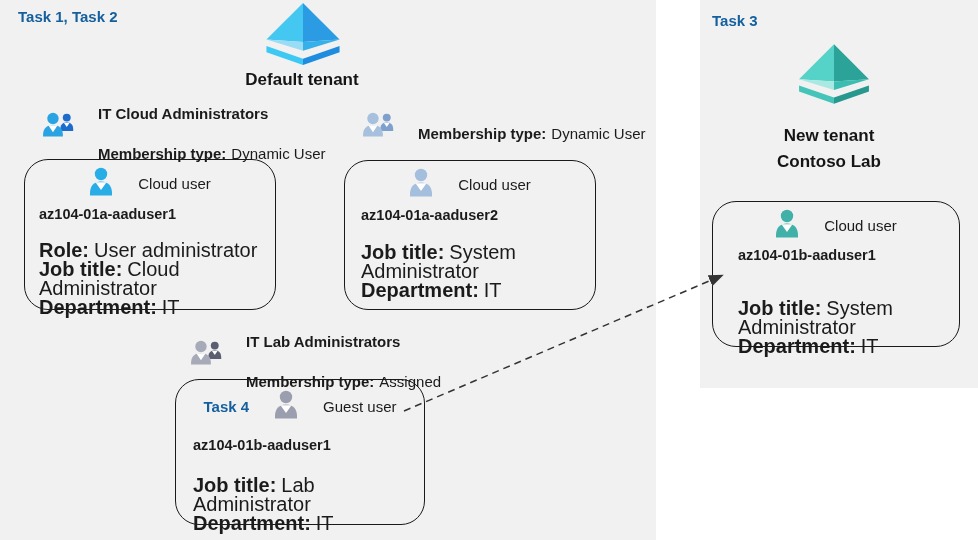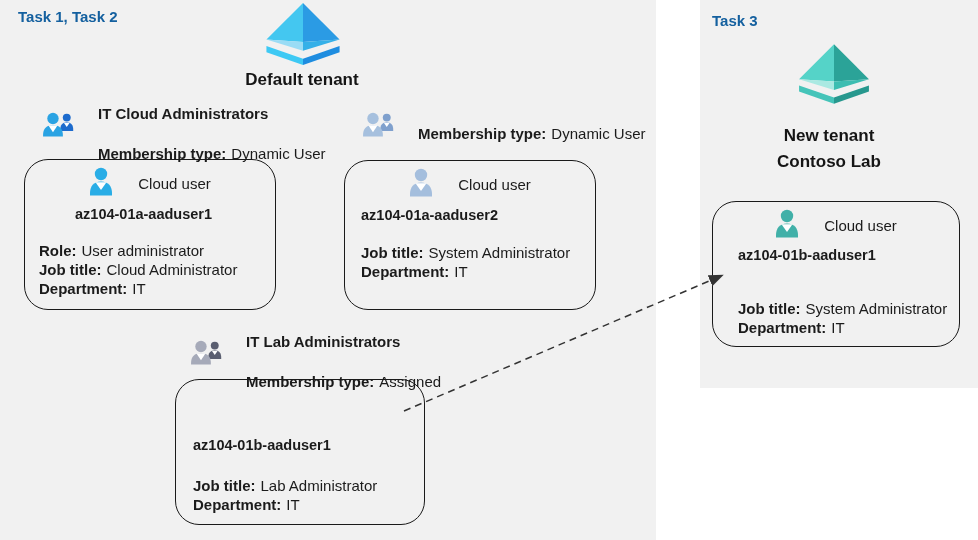--- a/index.html
+++ b/index.html
@@ -14,21 +14,21 @@
   .group{position:absolute;display:flex;align-items:flex-start;gap:20px;}
   .group svg{margin-top:5px;flex:none;}
   .group-name{font-size:15px;font-weight:bold;line-height:20px;}
   .group-line{font-size:15px;line-height:20px;margin-top:20px;}
   .b{font-weight:bold;margin-right:5px;}
   .card{position:absolute;border:1.4px solid #1a1a1a;border-radius:24px;background:transparent;}
   .card-head{position:absolute;left:0;right:0;display:flex;justify-content:center;align-items:center;gap:25px;
              font-size:15px;}
   .card-head svg{flex:none;}
   .uname{position:absolute;font-size:14.5px;font-weight:bold;}
-  .details{position:absolute;font-size:15px;line-height:19px;}
+  .details{position:absolute;font-size:20px;line-height:19px;}
   .task-inline{font-size:15px;font-weight:bold;color:#14609f;}
   #arrow-layer{position:absolute;left:0;top:0;width:978px;height:540px;pointer-events:none;z-index:6;}
 </style>
 </head>
 <body>
 
 <div id="page">
 
   <div id="panel-left" class="panel"></div>
   <div id="panel-right" class="panel"></div>
@@ -76,21 +76,21 @@
 
   <div class="card" style="left:24px;top:159px;width:250px;height:149px;">
     <div class="card-head" style="top:7px;">
       <svg width="24" height="32" viewBox="0 0 24 32">
         <circle cx="12" cy="7" r="6.2" fill="#29ade6"></circle>
         <path d="M12 14.5 C4.5 14.5 1 19.5 1 26 L1 28.5 L23 28.5 L23 26 C23 19.5 19.5 14.5 12 14.5 Z" fill="#29ade6"></path>
         <path d="M6.5 15.2 L12 23 L17.5 15.2 Z" fill="#fff"></path>
       </svg>
       <span>Cloud user</span>
     </div>
-    <div class="uname" style="left:14px;top:46px;margin-left:36px;">az104-01a-aaduser1</div>
+    <div class="uname" style="left:14px;top:46px;">az104-01a-aaduser1</div>
     <div class="details" style="left:14px;top:81px;">
       <div><span class="b">Role:</span><span>User administrator</span></div>
       <div><span class="b">Job title:</span><span>Cloud Administrator</span></div>
       <div><span class="b">Department:</span><span>IT</span></div>
     </div>
   </div>
 
   <div class="card" style="left:344px;top:160px;width:250px;height:148px;">
     <div class="card-head" style="top:7px;">
       <svg width="24" height="32" viewBox="0 0 24 32">
@@ -116,20 +116,29 @@
       <path d="M15 18.5 C7.5 18.5 3.5 23 3.5 30 L3.5 32 L26.5 32 L26.5 30 C26.5 23 22.5 18.5 15 18.5 Z" fill="#a6aab9"></path>
       <path d="M9.6 19 L15 27 L20.4 19 Z" fill="#fff"></path>
     </svg>
     <div>
       <div class="group-name">IT Lab Administrators</div>
       <div class="group-line"><span class="b">Membership type:</span><span>Assigned</span></div>
     </div>
   </div>
 
   <div class="card" style="left:175px;top:379px;width:248px;height:144px;">
+    <div class="card-head" style="top:10px;">
+      <span class="task-inline">Task 4</span>
+      <svg width="24" height="32" viewBox="0 0 24 32">
+        <circle cx="12" cy="7" r="6.2" fill="#9b9eae"></circle>
+        <path d="M12 14.5 C4.5 14.5 1 19.5 1 26 L1 28.5 L23 28.5 L23 26 C23 19.5 19.5 14.5 12 14.5 Z" fill="#9b9eae"></path>
+        <path d="M6.5 15.2 L12 23 L17.5 15.2 Z" fill="#fff"></path>
+      </svg>
+      <span>Guest user</span>
+    </div>
     <div class="uname" style="left:17px;top:57px;">az104-01b-aaduser1</div>
     <div class="details" style="left:17px;top:96px;">
       <div><span class="b">Job title:</span><span>Lab Administrator</span></div>
       <div><span class="b">Department:</span><span>IT</span></div>
     </div>
   </div>
 
   <div class="task-label" style="left:712px;top:12px;">Task 3</div>
 
   <svg class="abs" style="left:796px;top:42px;" width="76" height="64" viewBox="0 0 100 78">

